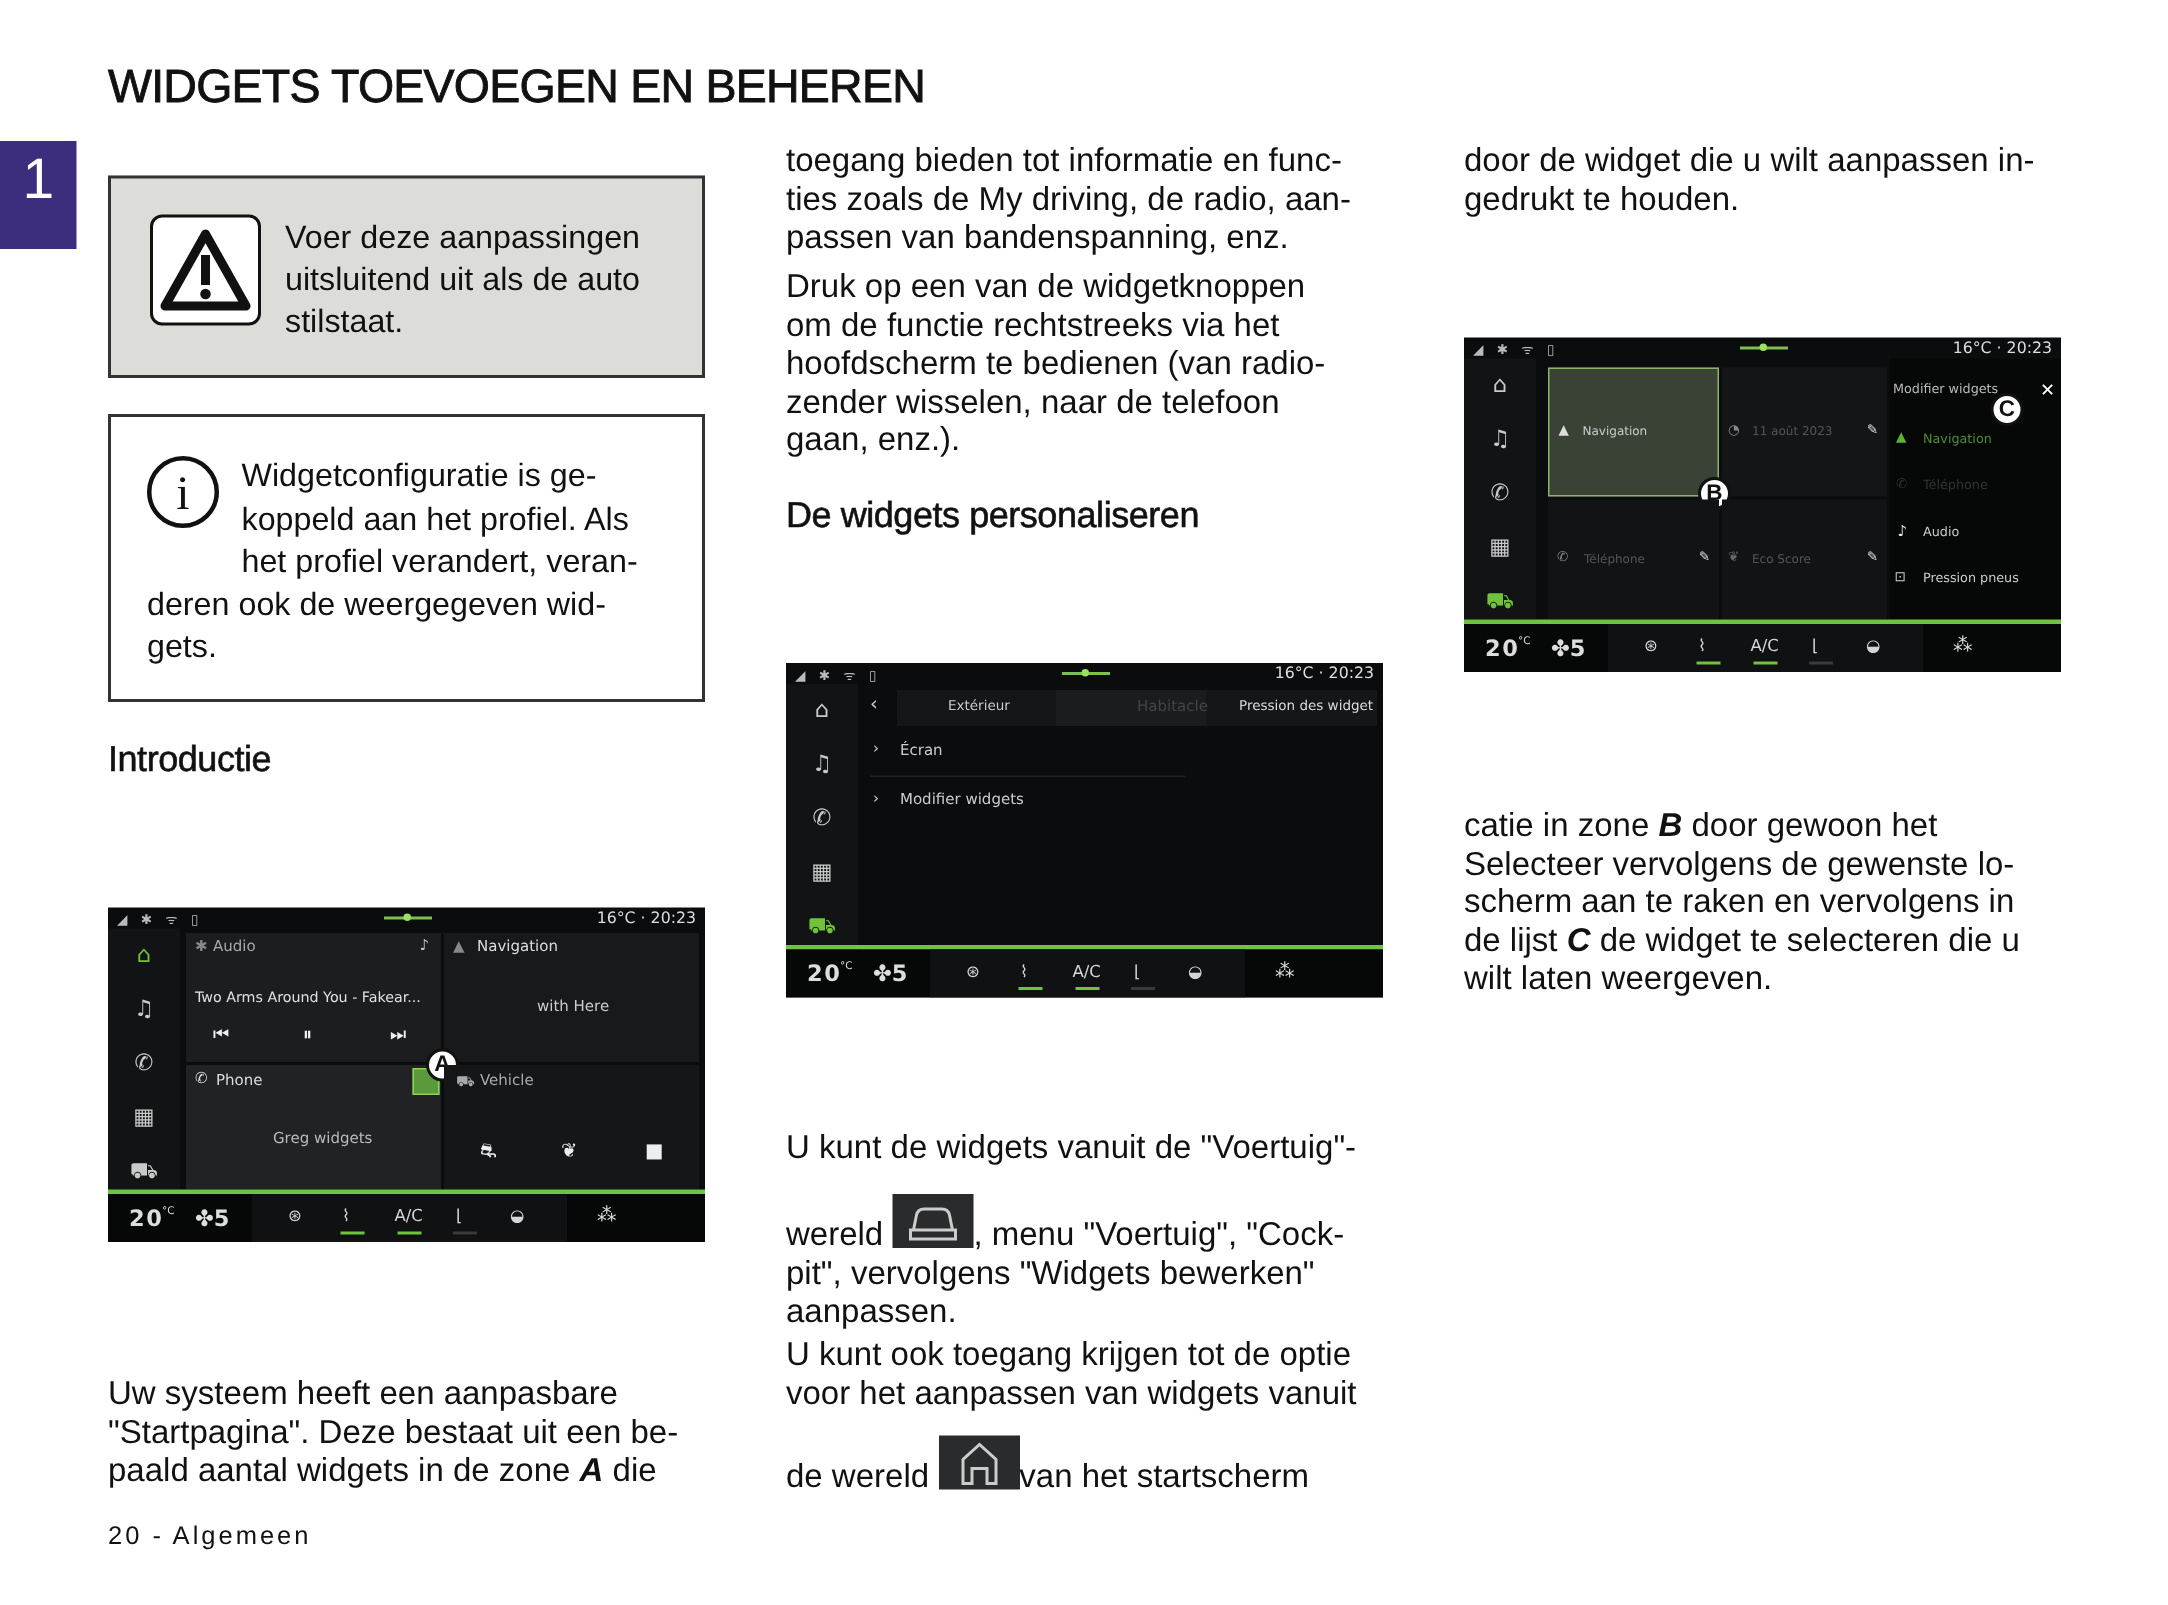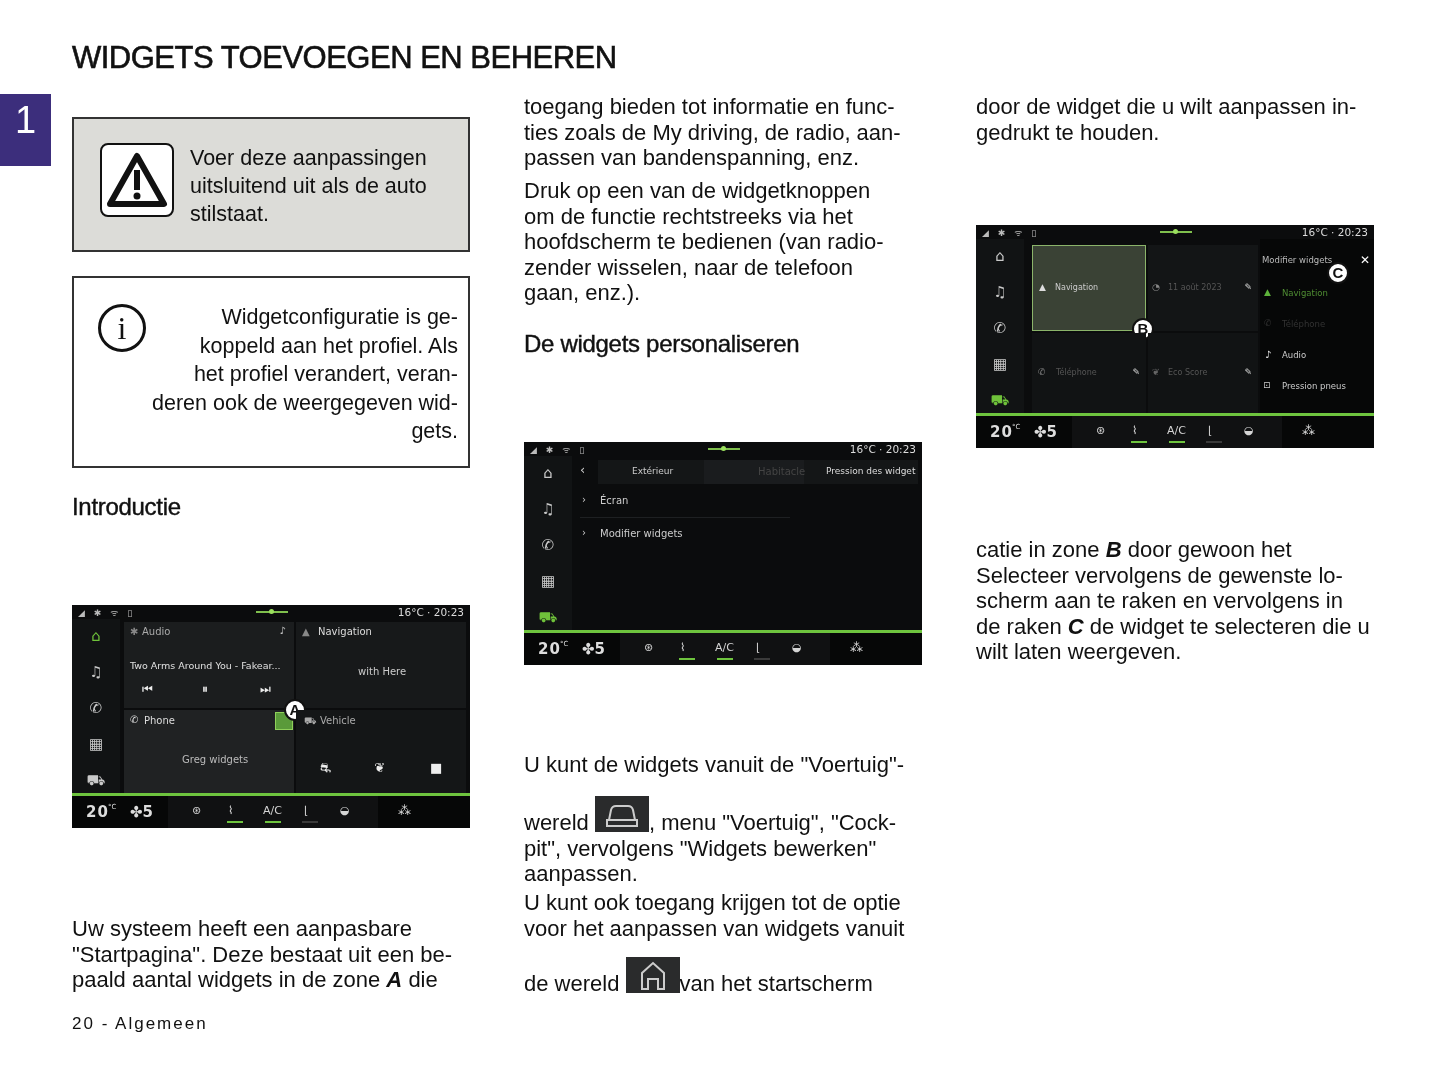--- a/index.html
+++ b/index.html
@@ -12,21 +12,21 @@
   .body-text { font-size: 22px; line-height: 25.6px; color: #111; }
 
   
   .warn-box { position: absolute; left: 72px; top: 117px; width: 398px; height: 135px; background: #dcdcd8; border: 2px solid #333; }
   .warn-icon { position: absolute; left: 26px; top: 24px; width: 74px; height: 74px; background: #fff; border: 2px solid #111; border-radius: 8px; display: flex; align-items: center; justify-content: center; }
   .warn-text { position: absolute; left: 116px; top: 25px; width: 270px; font-size: 21.5px; line-height: 28px; }
 
   
   .info-box { position: absolute; left: 72px; top: 276px; width: 398px; height: 192px; border: 2px solid #333; background: #fff; }
   .info-icon { position: absolute; left: 24px; top: 26px; width: 48px; height: 48px; border: 3px solid #111; border-radius: 50%; display: flex; align-items: center; justify-content: center; font-family: "Liberation Serif", serif; font-size: 32px; }
-  .info-text { position: absolute; left: 24px; top: 25px; width: 360px; font-size: 21.5px; line-height: 28.6px; text-align: right; }
+  .info-text { position: absolute; left: 24px; top: 25px; width: 360px; font-size: 21.5px; line-height: 28.6px; }
   .info-text .indent { display: block; padding-left: 63px; }
 
   .section-heading { position: absolute; font-size: 24px; letter-spacing: -0.3px; -webkit-text-stroke: 0.4px #111; }
 
   .col-text { position: absolute; }
 
   
   .screen { position: absolute; width: 398px; height: 223px; background: #0b0c0d; overflow: hidden; font-family: "DejaVu Sans", sans-serif; }
   .sb { position: absolute; left: 0; top: 0; right: 0; height: 14px; color: #ccc; font-size: 10px; }
   .sb .left { position: absolute; left: 6px; top: 1px; letter-spacing: 3px; font-size: 9px; color: #bbb; }
@@ -304,15 +304,15 @@
     <span class="bar dim" style="left:230px;"></span>
     <span class="ci" style="left:268px;">◒</span>
     <span class="rear">⁂</span>
   </div>
 </div>
 
 <div class="col-text body-text" style="left:976px; top:537px; width:410px;">
   <div><span>catie in zone</span> <b><i>B</i></b> <span>door gewoon het</span></div>
   <div>Selecteer vervolgens de gewenste lo-</div>
   <div>scherm aan te raken en vervolgens in</div>
-  <div><span>de raken</span> <b><i>C</i></b> <span>de widget te selecteren die u</span></div>
+  <div><span>de lijst</span> <b><i>C</i></b> <span>de widget te selecteren die u</span></div>
   <div>wilt laten weergeven.</div>
 </div>
 
 </body></html>

